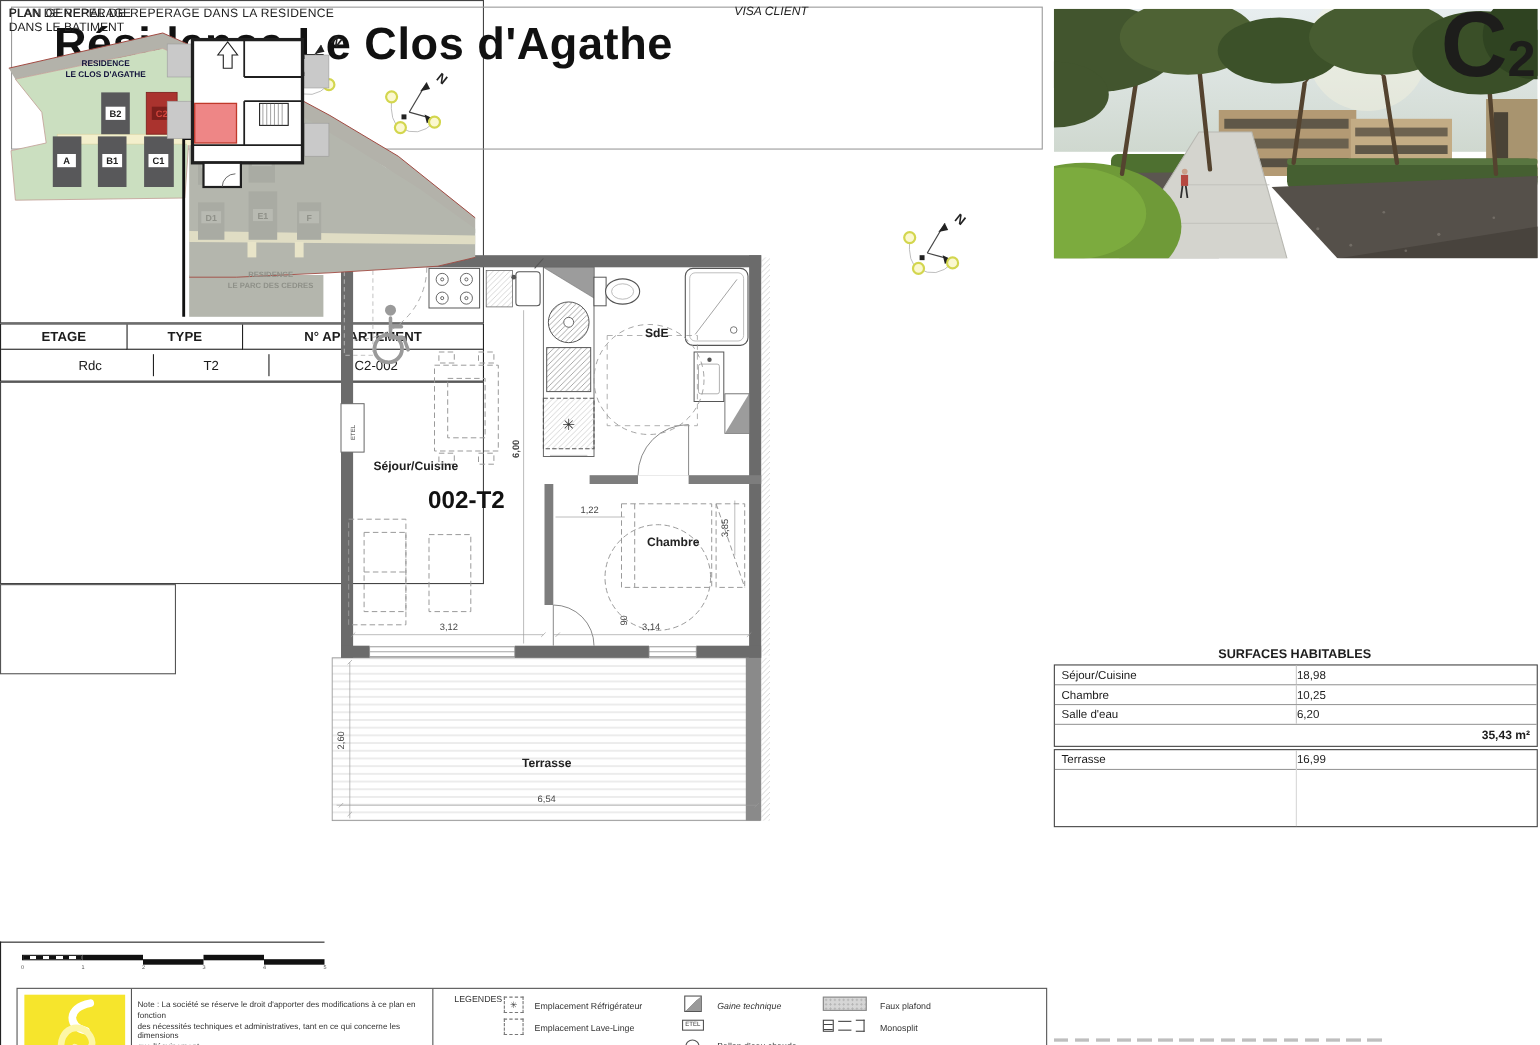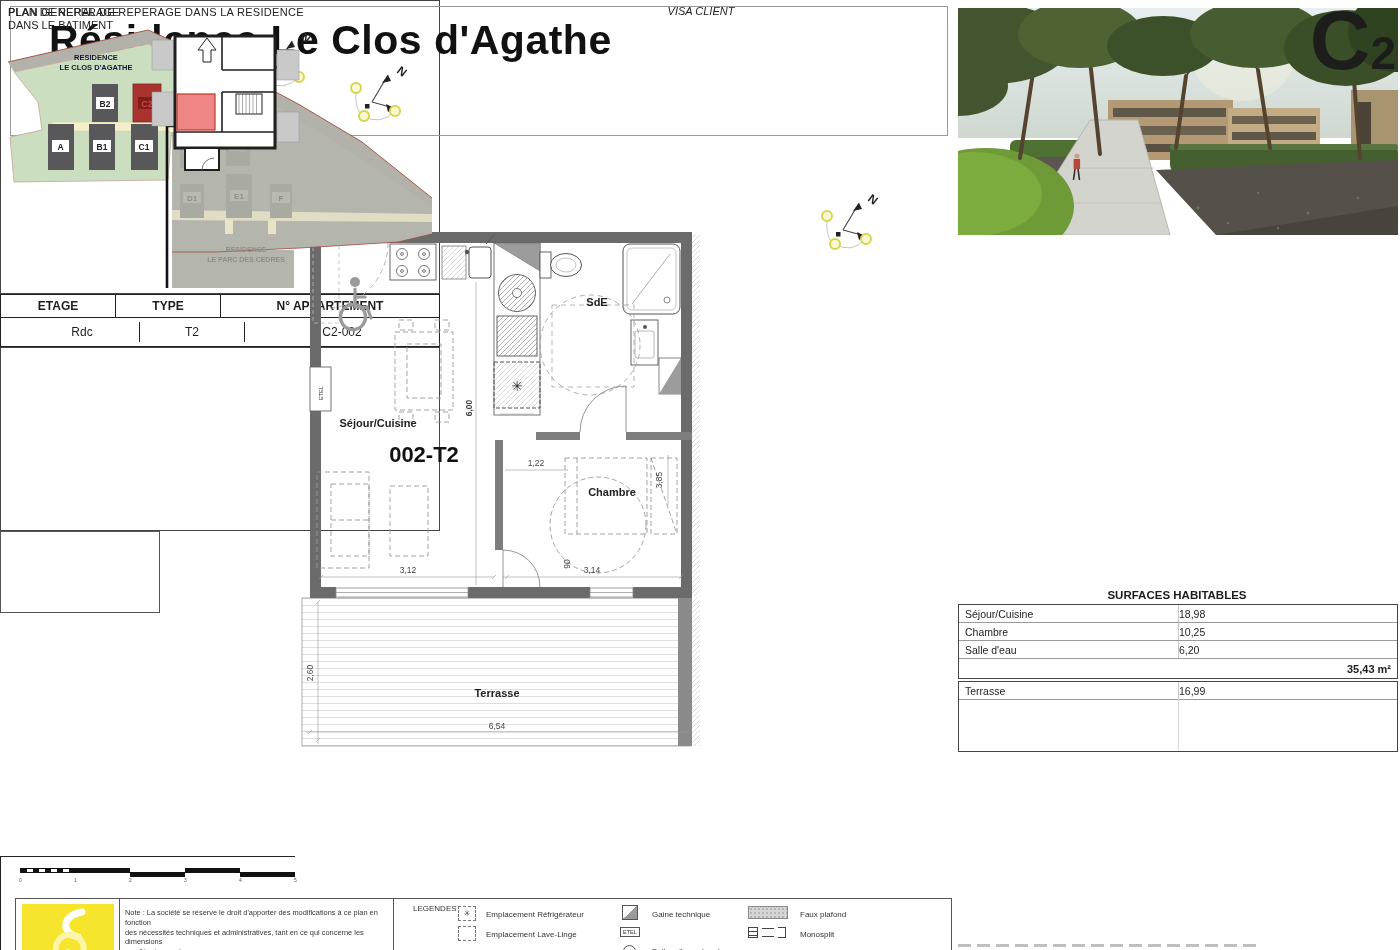--- a/index.html
+++ b/index.html
@@ -568,21 +568,21 @@
 
   <div class="icon-dash" style="left:458px;top:906px;">
     <span>✳</span>
   </div>
   <div class="leg-lbl" style="left:486px;top:910px;">Emplacement Réfrigérateur</div>
 
   <div class="icon-dash" style="left:458px;top:926px;"></div>
   <div class="leg-lbl" style="left:486px;top:930px;">Emplacement Lave-Linge</div>
 
   <div class="icon-gaine" style="left:622px;top:905px;"></div>
-  <div class="leg-lbl" style="left:652px;top:910px;">Gaine technique</div>
+  <div class="leg-lbl" style="left:652px;top:910px;font-style:italic;">Gaine technique</div>
 
   <div class="icon-etel" style="left:620px;top:927px;">ETEL</div>
   <div class="leg-lbl" style="left:652px;top:930px;margin-top:27px;">Tableau électrique</div>
 
   <div class="icon-ballon" style="left:623px;top:945px;"></div>
   <div class="leg-lbl" style="left:652px;top:947px;">Ballon d'eau chaude</div>
 
   <div class="icon-faux" style="left:748px;top:906px;"></div>
   <div class="leg-lbl" style="left:800px;top:910px;">Faux plafond</div>
 

